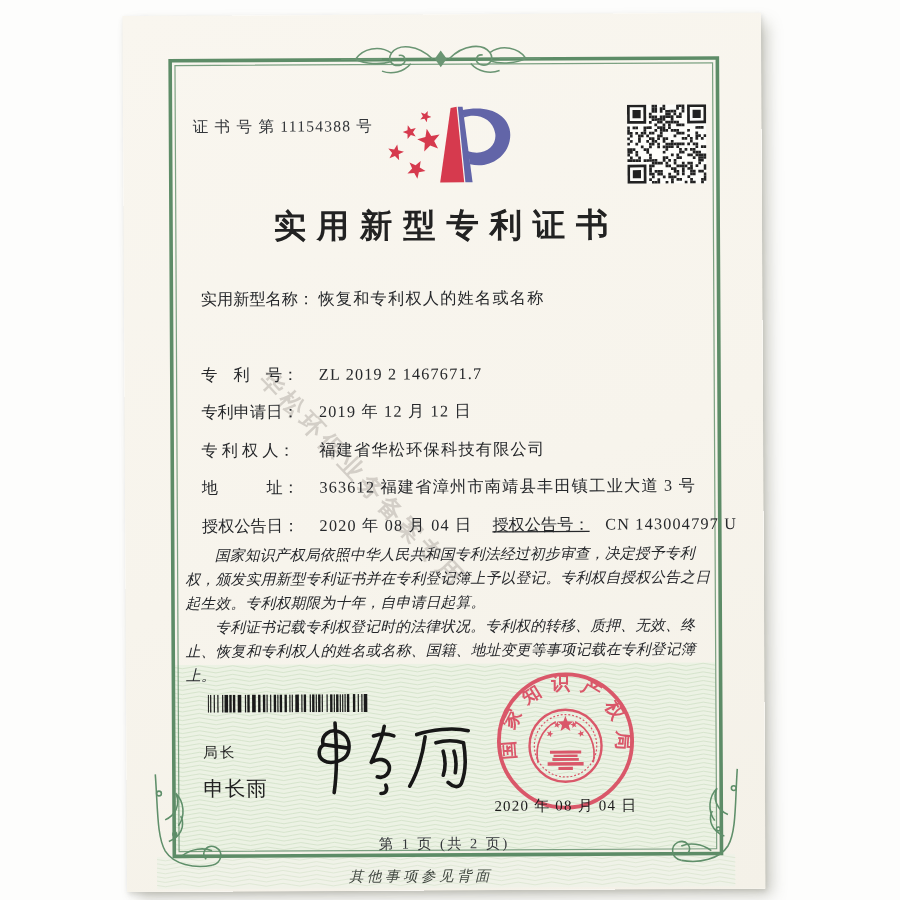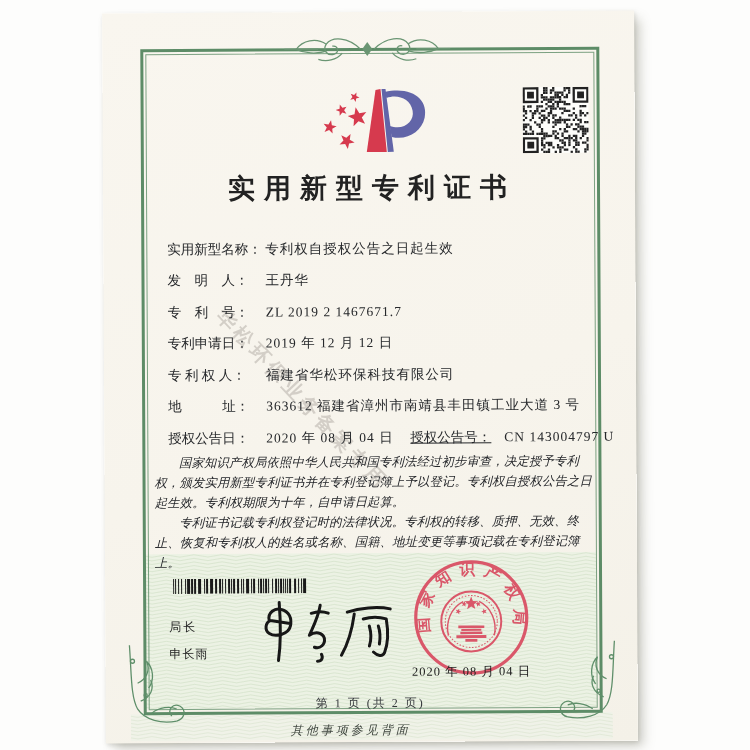--- a/index.html
+++ b/index.html
@@ -29,21 +29,21 @@
   .row .val{letter-spacing:1px;}
   .row .pair2{position:absolute;left:242px;top:0;}
   .row .lbl2{display:inline-block;width:94px;text-decoration:underline;}
   .paras{position:absolute;left:50px;top:441px;width:448px;font-size:12.3px;line-height:1.62;
          font-style:italic;letter-spacing:.2px;color:#24262a;}
   .paras p{margin:0;text-indent:2em;}
   .barcode{position:absolute;left:68px;top:566px;width:135px;height:15px;}
   .director-title{position:absolute;left:64px;top:606px;font-family:"Liberation Sans","DejaVu Sans",sans-serif;
                   font-size:12px;letter-spacing:2px;color:#222;}
   .director-name{position:absolute;left:64px;top:633px;font-family:Liberation Sans, sans-serif;
-                 font-size:12px;letter-spacing:1px;color:#222;}
+                 font-size:17px;letter-spacing:1px;color:#222;}
   .signature{position:absolute;left:146px;top:580px;width:154px;height:80px;}
   .seal{position:absolute;left:306px;top:546px;width:120px;height:120px;opacity:.92;}
   .seal-date{position:absolute;left:300px;top:652px;width:132px;text-align:center;
              font-size:12.5px;letter-spacing:1px;color:#1c1c1c;}
   .page-ind{position:absolute;left:38px;top:683px;width:453px;text-align:center;
             font-size:12px;letter-spacing:2px;color:#33363a;}
   .back-note{position:absolute;left:145px;top:710px;width:200px;text-align:center;
              font-size:12px;letter-spacing:3px;font-style:italic;color:#3f463f;}
   .watermark{position:absolute;left:126px;top:290px;z-index:2;font-size:20px;letter-spacing:4px;
              color:var(--watermark_gray);opacity:.45;font-weight:bold;white-space:nowrap;
@@ -146,20 +146,21 @@
         <path d="M55,78 C63,76 65,67 58,63 C51,60 45,67 50,73"></path>
         <path d="M16,40 C25,36 29,27 25,18 C32,25 33,37 27,45"></path>
         <path d="M19,58 C29,54 33,45 29,37"></path>
         <path d="M30,70 C38,64 48,63 55,66"></path>
         <circle cx="11" cy="18" r="2"></circle>
           <circle cx="24" cy="52" r="1.6"></circle>
       </g>
     </svg>
 
     <div class="content">
+      <div class="cert-no">证 书 号 第 11154388 号</div>
 
       <svg class="logo" id="logo" viewBox="0 0 112 76">
         <polygon points="57,6 62,5 68,68 48,68" fill="var(--logo_red)"></polygon>
         <polygon points="63,5 67,5 75,68 69,68" fill="var(--logo_purple)"></polygon>
         <path d="M66,8 C94,2 110,16 106,34 C103,48 88,57 73,53 L71,42 C85,47 96,38 94,27 C92,14 78,10 68,14 Z" fill="var(--logo_purple)"></path>
         <g id="logo-stars">
             <polygon points="37.95,8.39 37.80,11.92 40.98,13.43 37.59,14.38 37.13,17.87 35.18,14.93 31.72,15.58 33.91,12.82 32.22,9.73 35.52,10.95" fill="var(--logo_red)"></polygon>
             <polygon points="21.23,20.27 23.81,23.61 27.90,22.54 25.52,26.04 27.80,29.60 23.74,28.41 21.07,31.68 20.94,27.45 17.00,25.92 20.98,24.49" fill="var(--logo_red)"></polygon>
             <polygon points="12.39,36.14 13.17,41.01 17.95,42.20 13.56,44.45 13.91,49.37 10.42,45.88 5.84,47.73 8.08,43.33 4.91,39.56 9.78,40.33" fill="var(--logo_red)"></polygon>
             <polygon points="37.01,23.20 40.74,29.18 47.71,28.08 43.17,33.48 46.37,39.76 39.83,37.12 34.85,42.10 35.34,35.07 29.07,31.86 35.91,30.16" fill="var(--logo_red)"></polygon>
@@ -453,24 +454,21 @@
           <rect x="16" y="28" width="1" height="1" fill="#222"></rect>
           <rect x="21" y="28" width="1" height="1" fill="#222"></rect>
           <rect x="23" y="28" width="1" height="1" fill="#222"></rect>
           <rect x="24" y="28" width="1" height="1" fill="#222"></rect>
           <rect x="27" y="28" width="1" height="1" fill="#222"></rect>
         </svg>
 
       <div class="title">实用新型专利证书</div>
 
       <div class="row" style="top:228px">
-        <span class="lbl">实用新型名称：</span><span class="val">专利权自授权公告之日起生效</span>
-      </div>
-      <div class="row" style="top:259px">
-        <span class="lbl">发　明　人：</span><span class="val">王丹华</span>
+        <span class="lbl">实用新型名称：</span><span class="val">恢复和专利权人的姓名或名称</span>
       </div>
       <div class="row" style="top:291px">
         <span class="lbl">专　利　号：</span><span class="val">ZL 2019 2 1467671.7</span>
       </div>
       <div class="row" style="top:322px">
         <span class="lbl">专利申请日：</span><span class="val">2019 年 12 月 12 日</span>
       </div>
       <div class="row" style="top:354px">
         <span class="lbl">专 利 权 人：</span><span class="val">福建省华松环保科技有限公司</span>
       </div>

